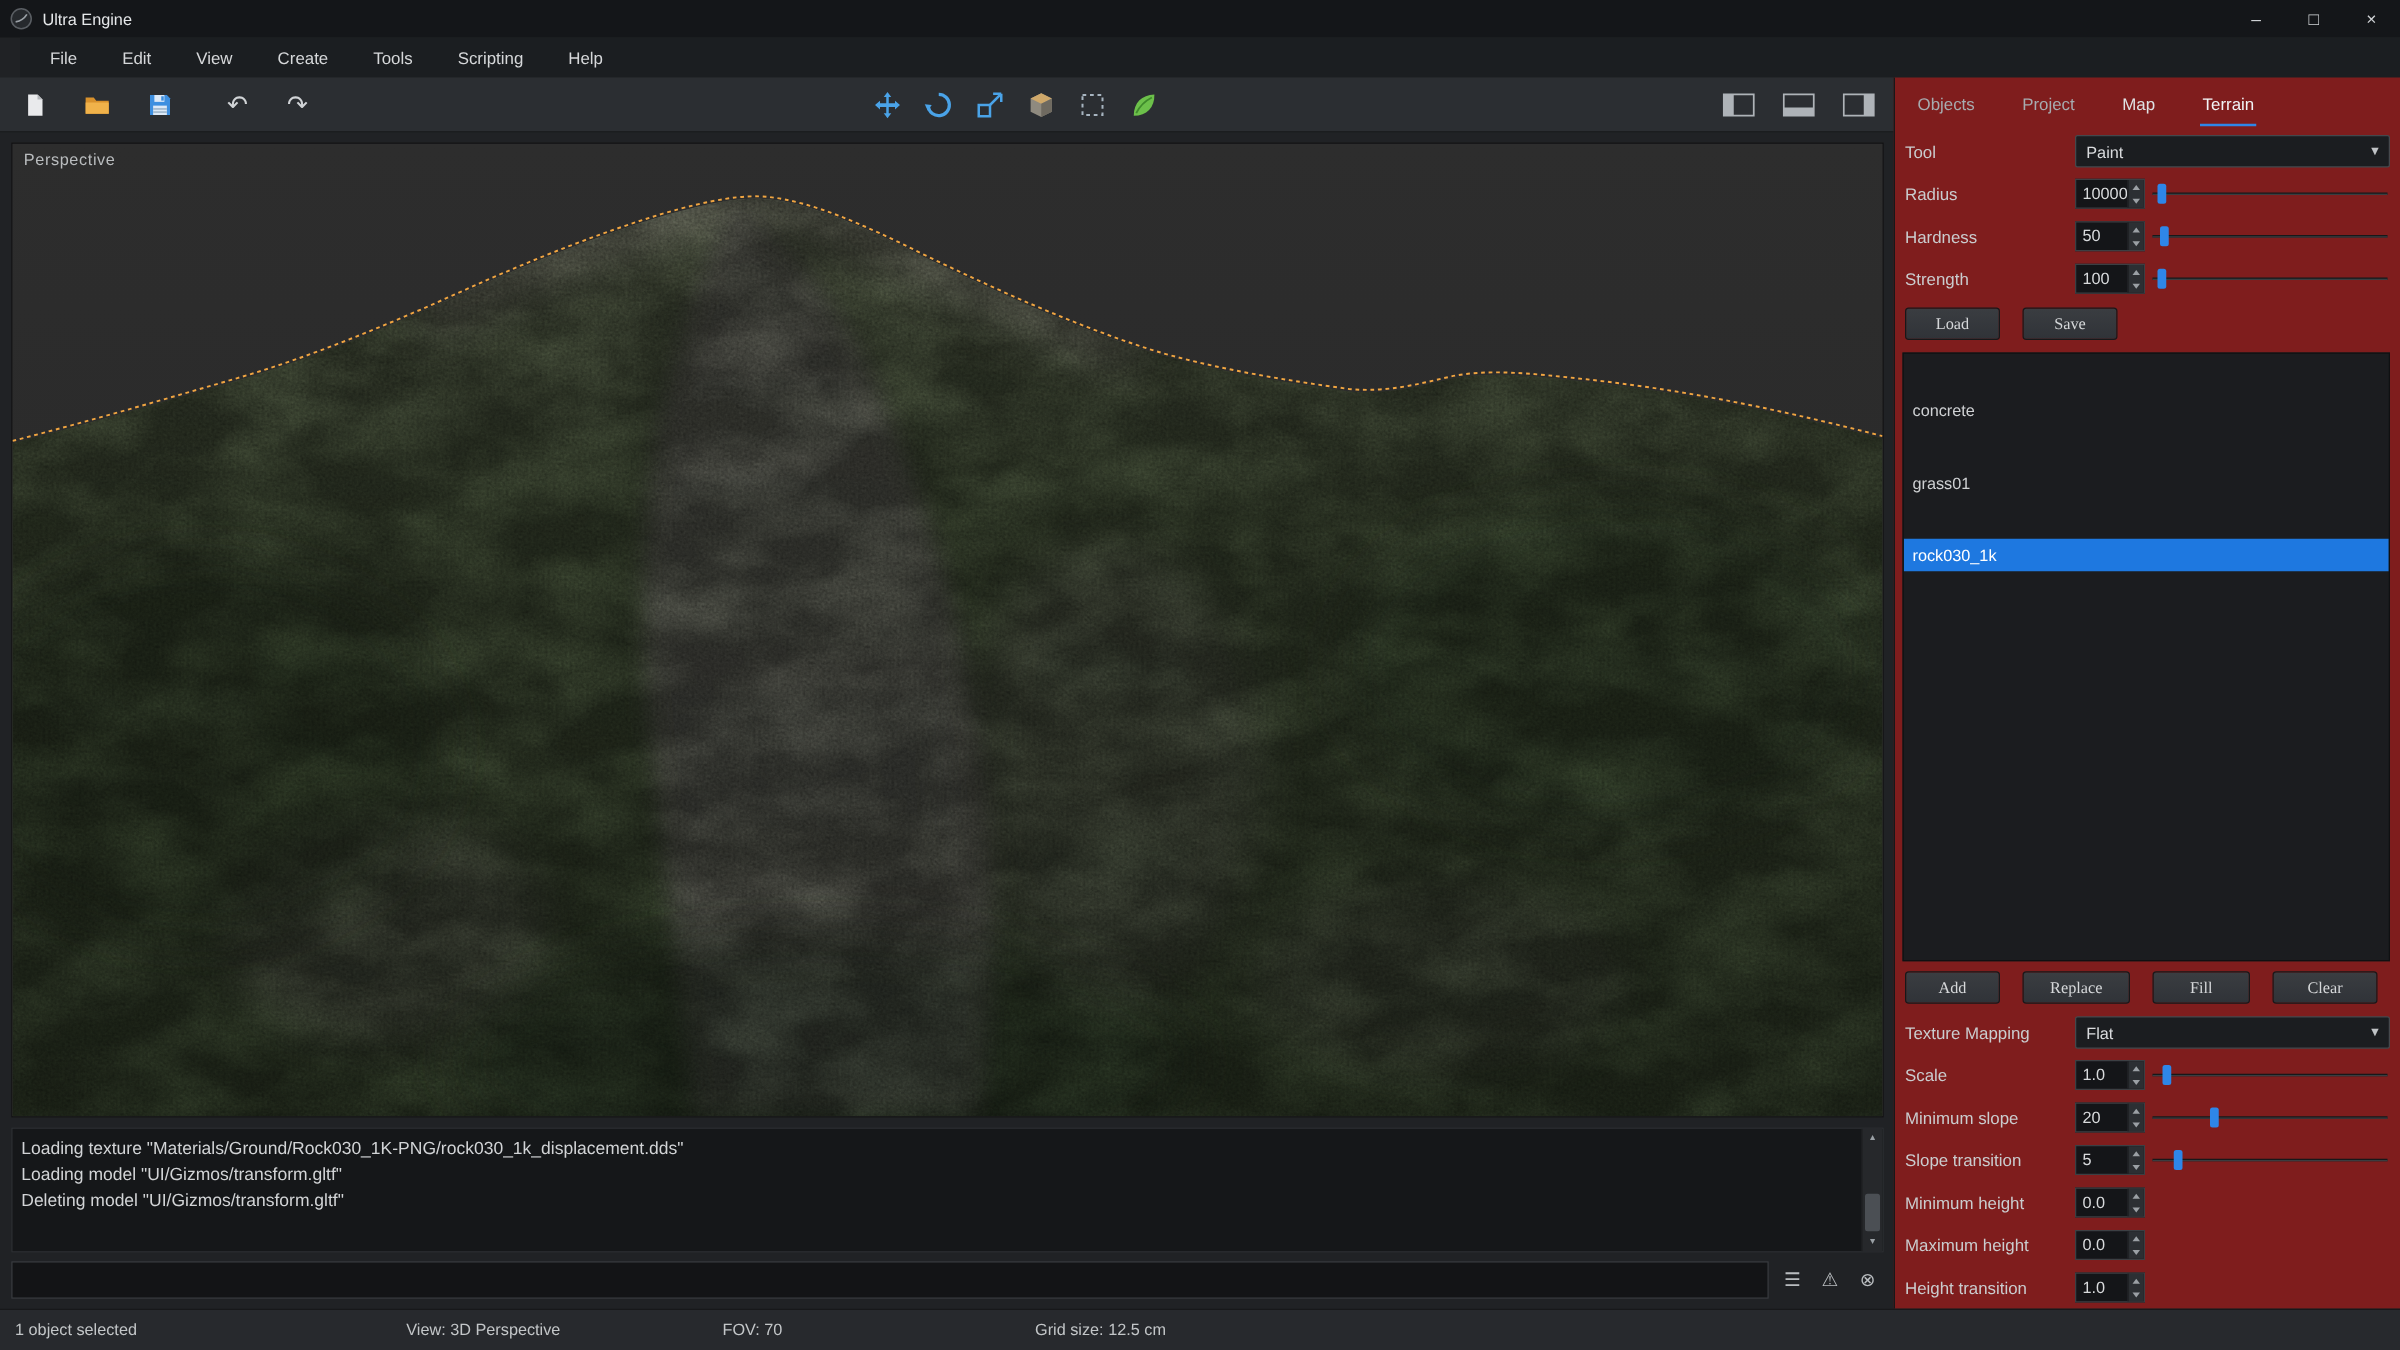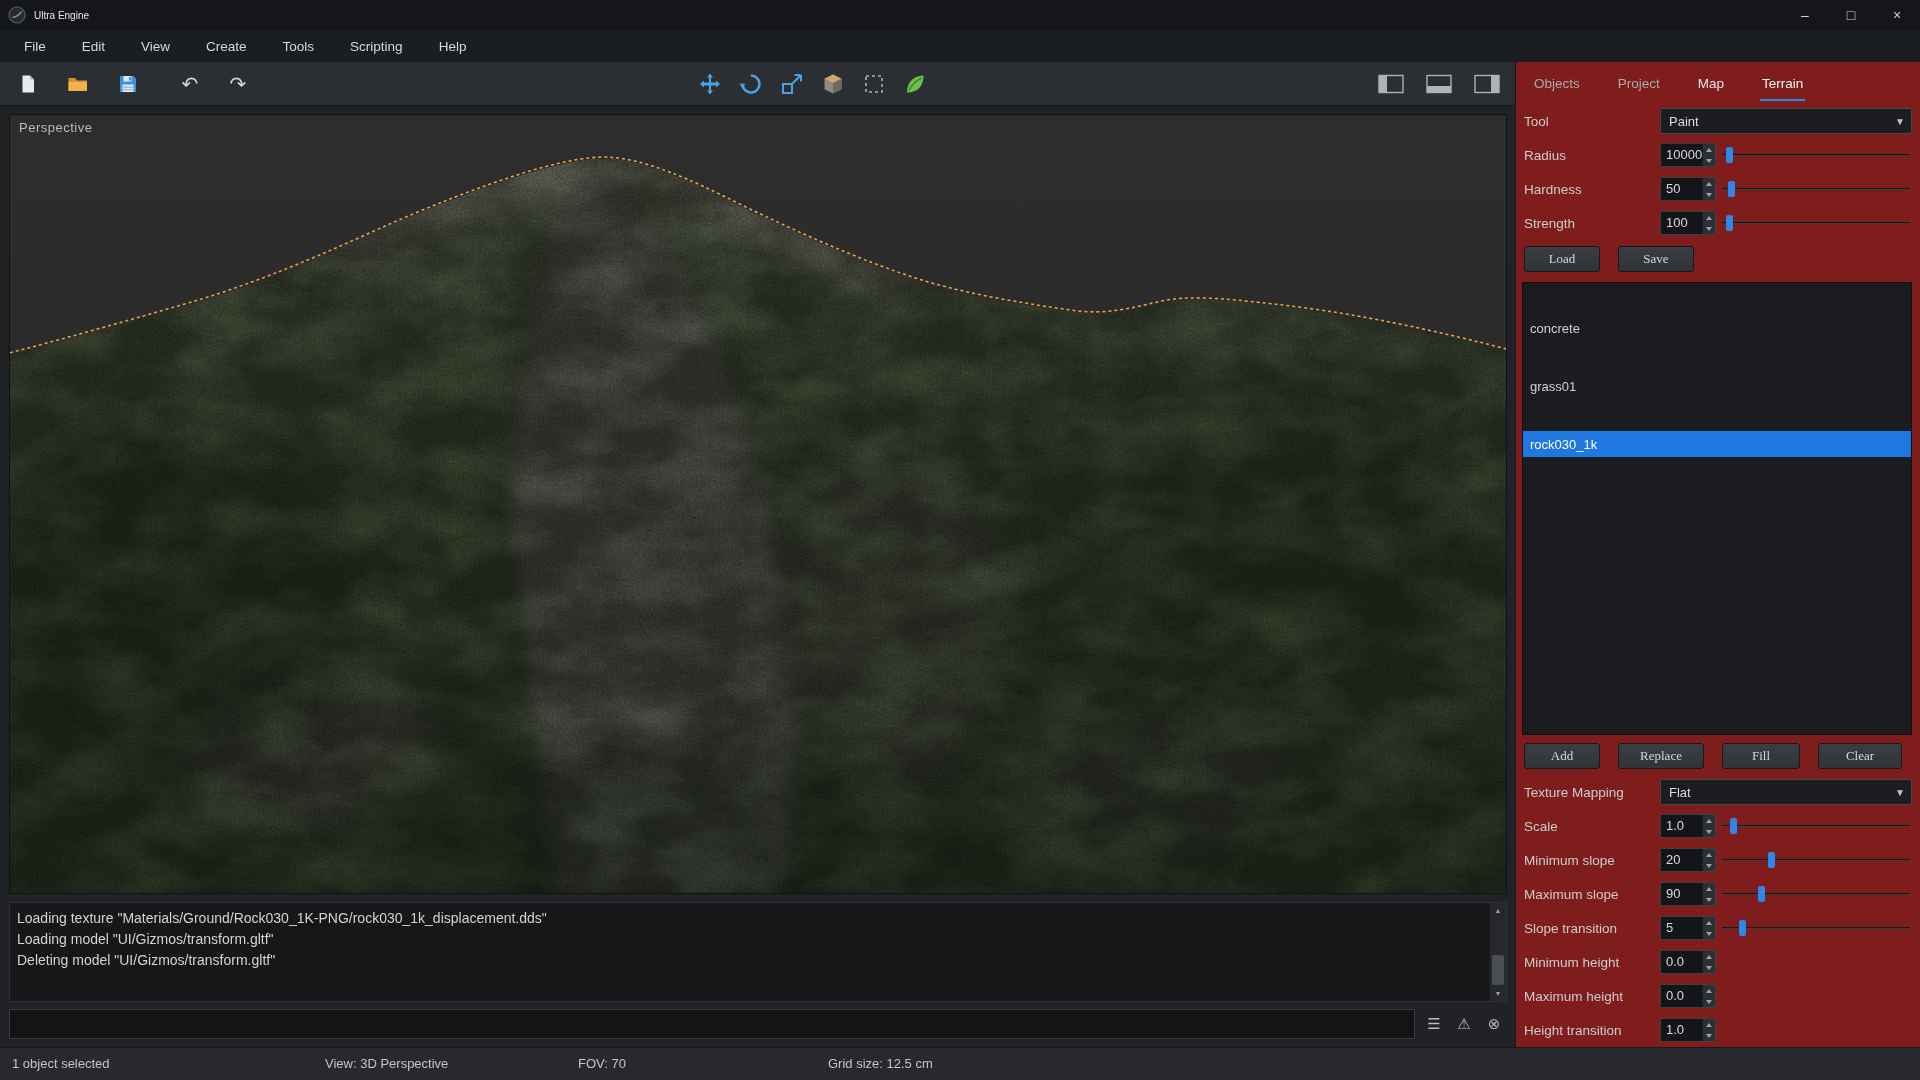--- a/index.html
+++ b/index.html
@@ -8,27 +8,27 @@
     --outline:#f0a541;
   }
   *{margin:0;padding:0;box-sizing:border-box;}
   html,body{width:1920px;height:1080px;overflow:hidden;background:#1a1c1f;
     font-family:"Liberation Sans","DejaVu Sans",sans-serif;-webkit-font-smoothing:antialiased;}
   .window{width:1920px;height:1080px;display:flex;flex-direction:column;background:#202225;color:#d5d7d9;}
 
   
   .titlebar{height:30px;background:#141619;display:flex;align-items:center;flex:0 0 auto;}
   .app-logo{width:18px;height:18px;margin-left:8px;}
-  .app-title{margin-left:8px;font-size:10px;color:#e6e8ea;}
+  .app-title{margin-left:8px;font-size:13px;color:#e6e8ea;}
   .win-controls{margin-left:auto;display:flex;height:100%;}
   .win-btn{width:46px;height:100%;display:flex;align-items:center;justify-content:center;
     color:#cfd2d5;font-size:14px;cursor:default;}
 
   
-  .menubar{height:32px;background:#1b1e21;display:flex;align-items:stretch;flex:0 0 auto;padding-left:6px;}
+  .menubar{height:32px;background:#1b1e21;display:flex;align-items:stretch;flex:0 0 auto;padding-left:6px;margin-left:16px;}
   .menu-item{padding:0 18px;display:flex;align-items:center;font-size:13.5px;color:#d6d8da;}
 
   
   .content{flex:1;display:flex;min-height:0;}
   .left-stack{flex:1;display:flex;flex-direction:column;min-width:0;background:#202225;}
 
   
   .toolbar{height:44px;background:#2b2e32;display:flex;align-items:center;flex:0 0 auto;padding:0 10px;border-bottom:1px solid #17181a;}
   .tbtn{width:36px;height:34px;display:flex;align-items:center;justify-content:center;border-radius:3px;flex:0 0 auto;}
   .tbtn svg{display:block;}
@@ -434,38 +434,20 @@
                 <i></i>
               </span>
             </span>
         </div>
         <div class="slider">
           <span class="track"></span>
           <span class="thumb" style="left: 25%;"></span>
         </div>
       </div>
 
-      <div class="prow">
-        <span class="plabel">Maximum slope</span>
-        <div class="spin">
-          <span class="spin-val">90</span>
-          <span class="spin-btns">
-              <span class="spin-up">
-                <i></i>
-              </span>
-              <span class="spin-dn">
-                <i></i>
-              </span>
-            </span>
-        </div>
-        <div class="slider">
-          <span class="track"></span>
-          <span class="thumb" style="left: 20%;"></span>
-        </div>
-      </div>
 
       <div class="prow">
         <span class="plabel">Slope transition</span>
         <div class="spin">
           <span class="spin-val">5</span>
           <span class="spin-btns">
               <span class="spin-up">
                 <i></i>
               </span>
               <span class="spin-dn">

